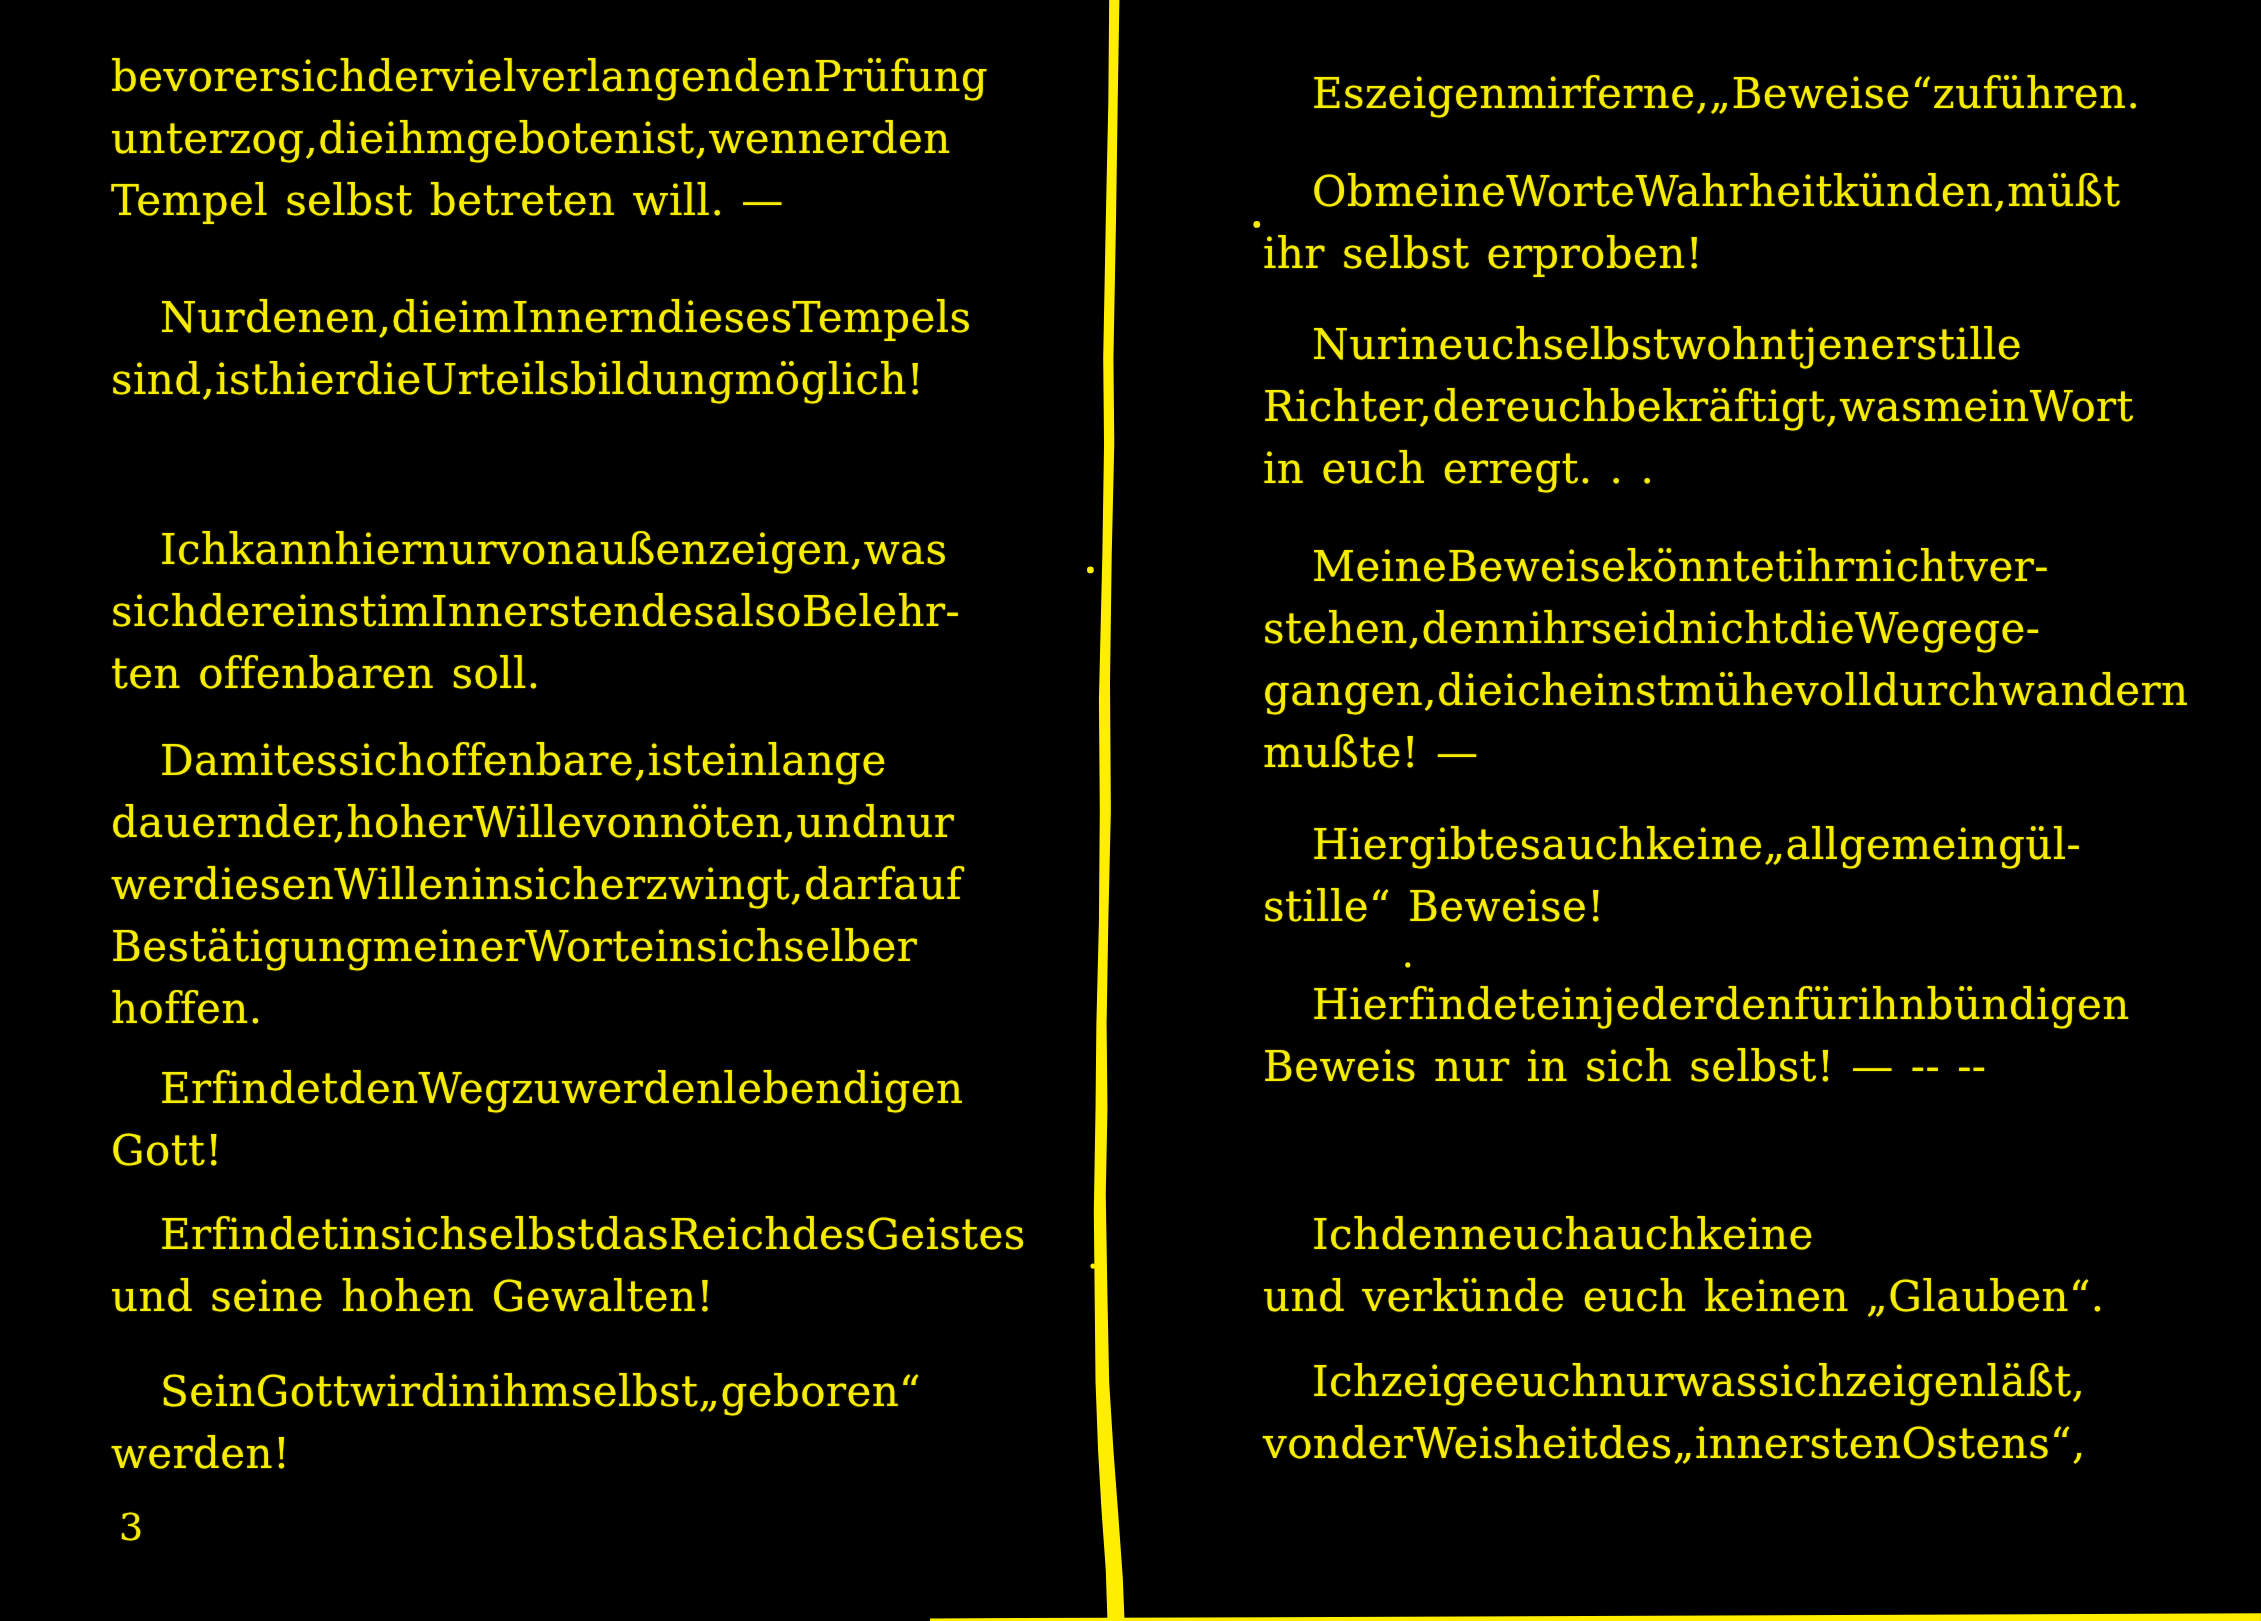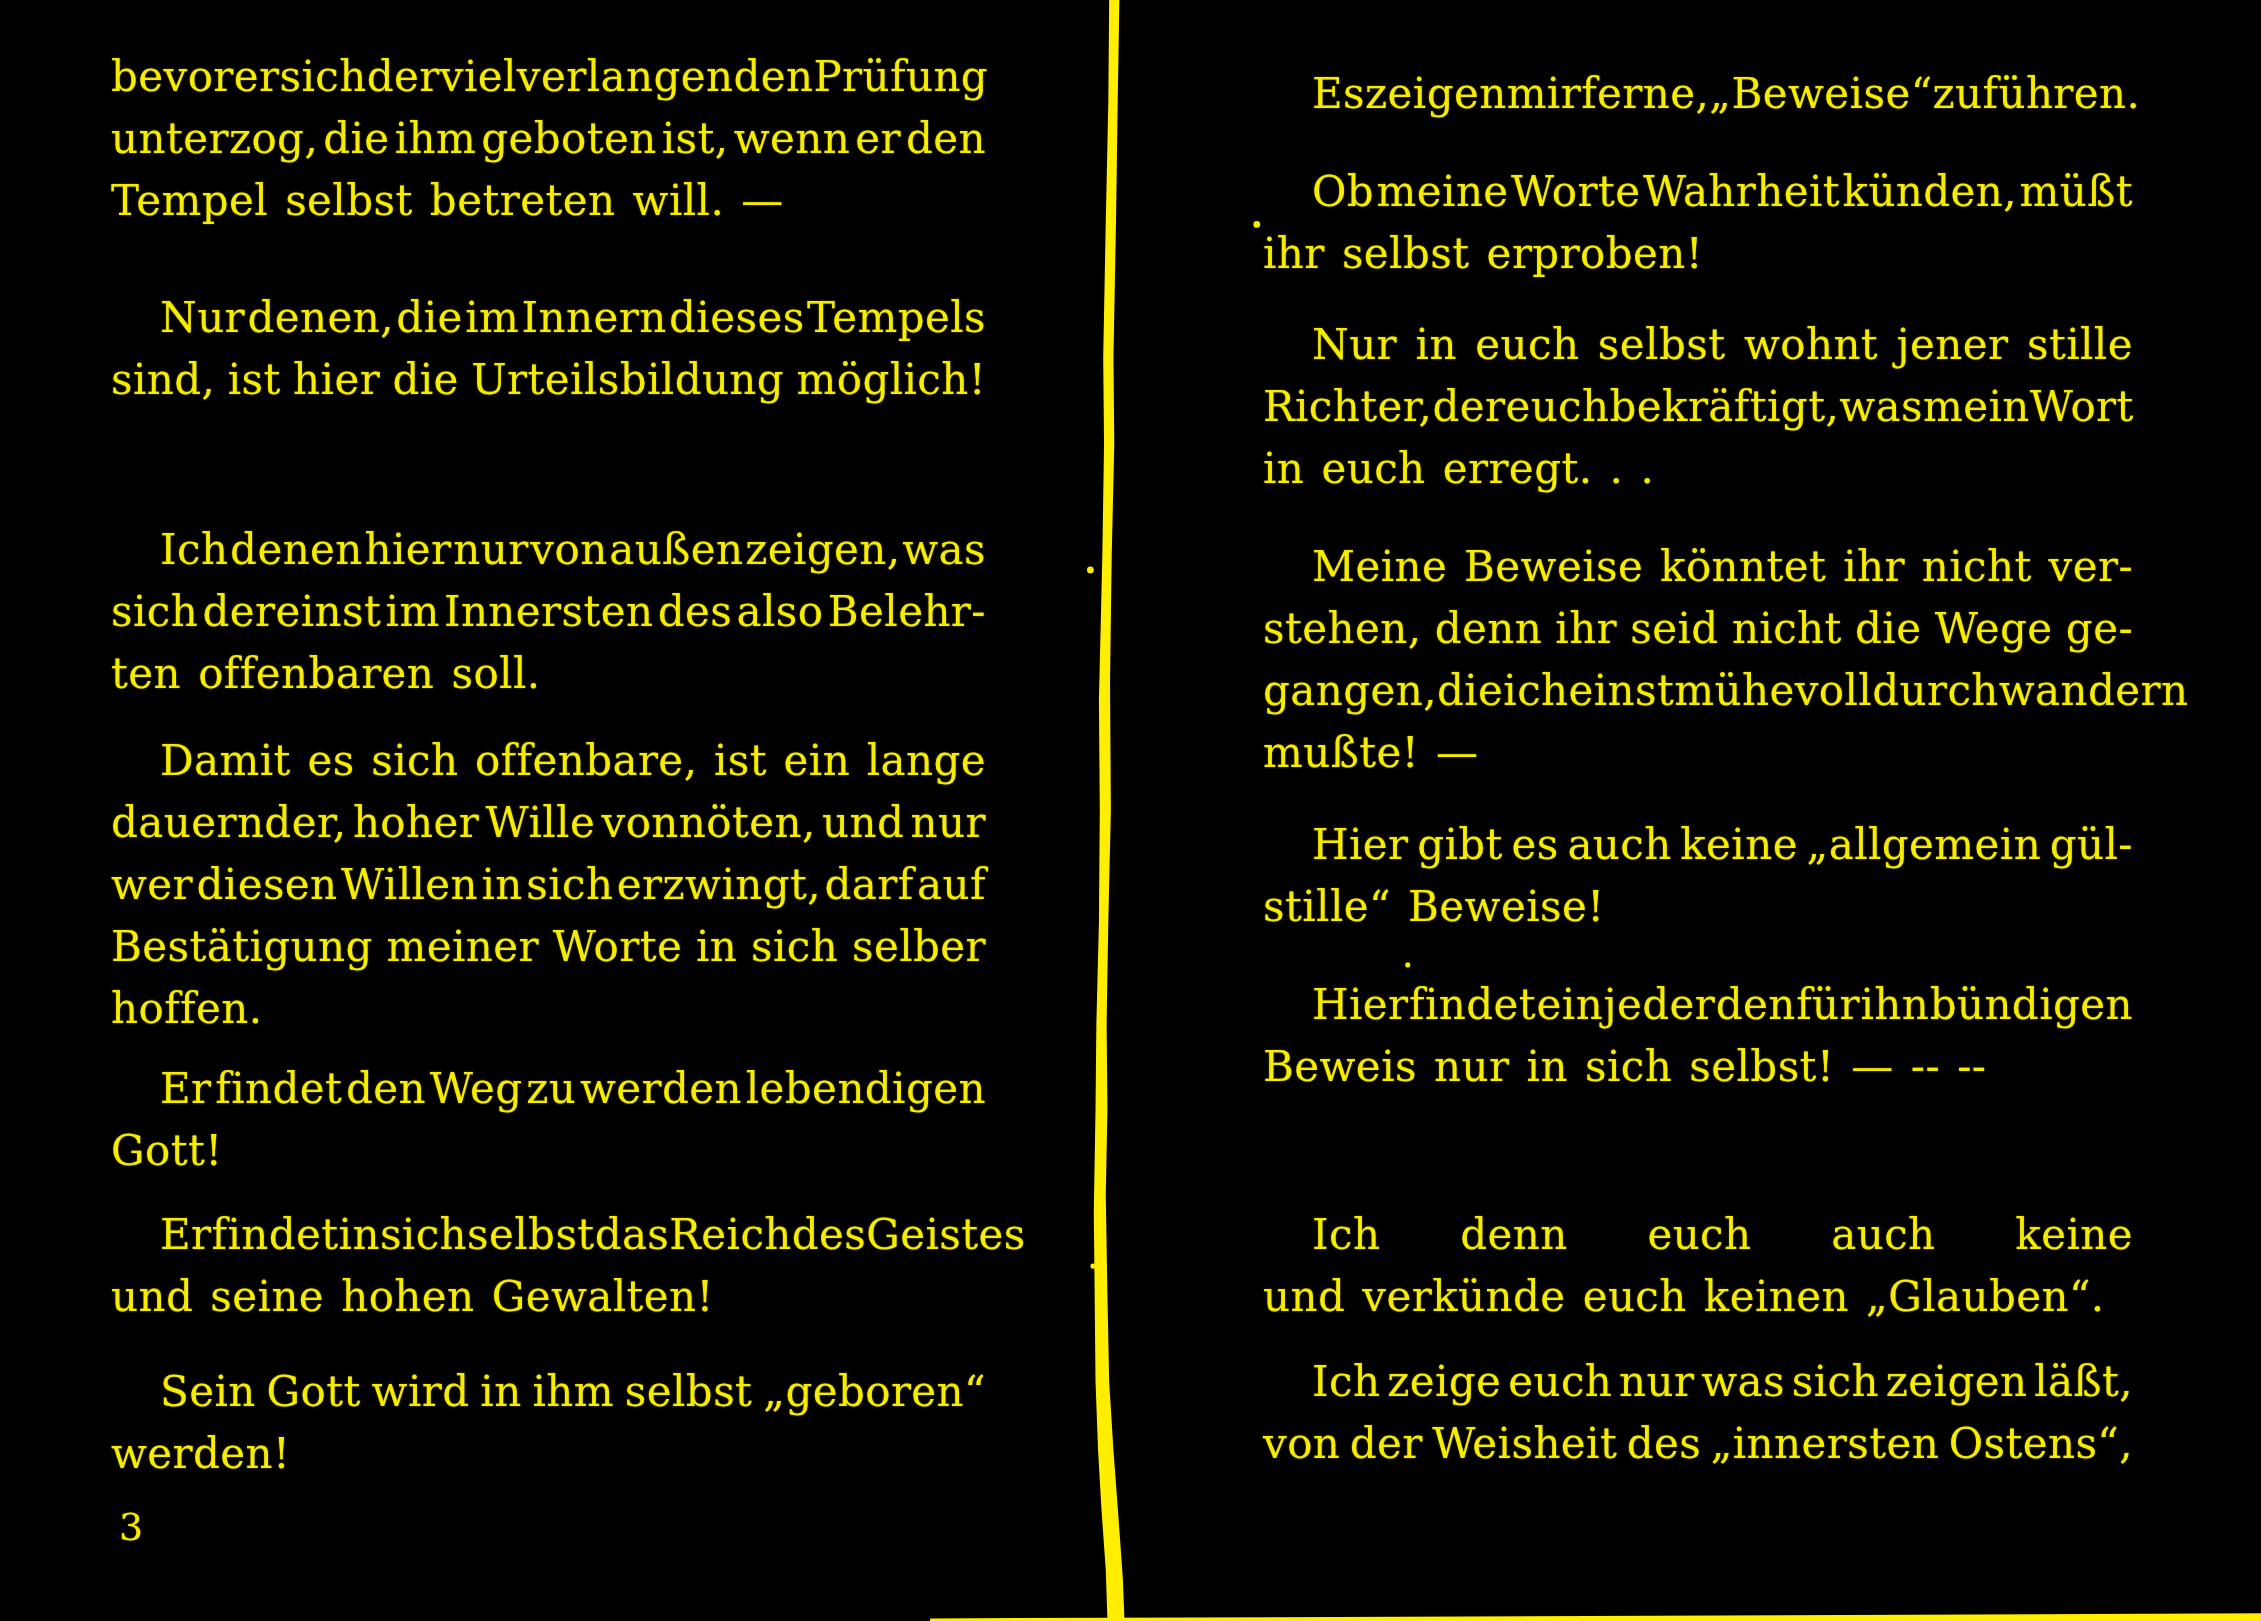--- a/index.html
+++ b/index.html
@@ -15,21 +15,21 @@
   .page-left{left:0;width:1109px;}
   .page-right{left:1126px;width:1135px;}
   .para{position:absolute;width:875px;}
   .page-left .para{left:111px;}
   .page-right .para{left:137px;width:870px;}
   .line{
     height:62px;line-height:62px;font-size:42px;
     letter-spacing:0.4px;white-space:nowrap;
     text-shadow:0 0 1.7px rgba(255,240,0,0.5);
   }
-  .line.fill{display:flex;justify-content:space-between;}
+  .line.fill{display:flex;justify-content:flex-start;}
   .line.indent{padding-left:49px;}
   .line.end{word-spacing:3.4px;}
   .pagenum{
     position:absolute;font-size:38px;line-height:44px;
     letter-spacing:0.9px;color:var(--ink,#f6ec00);
     text-shadow:0 0 1.7px rgba(255,240,0,0.5);
   }
   .pagenum-left{left:119px;top:1505px;}
   .artifacts{position:absolute;inset:0;pointer-events:none;}
 </style>
@@ -75,21 +75,21 @@
           <span>ist</span>
           <span>hier</span>
           <span>die</span>
           <span>Urteilsbildung</span>
           <span>möglich!</span>
         </div>
     </div>
     <div class="para" style="top:519px">
       <div class="line fill indent">
           <span>Ich</span>
-          <span>denen</span>
+          <span>kann</span>
           <span>hier</span>
           <span>nur</span>
           <span>von</span>
           <span>außen</span>
           <span>zeigen,</span>
           <span>was</span>
         </div>
       <div class="line fill">
           <span>sich</span>
           <span>dereinst</span>

